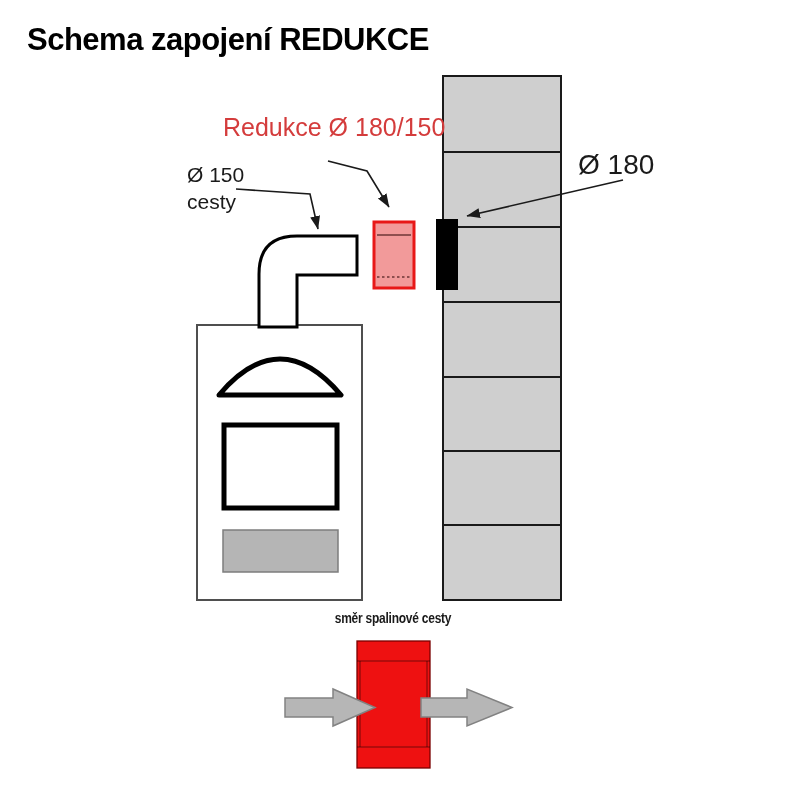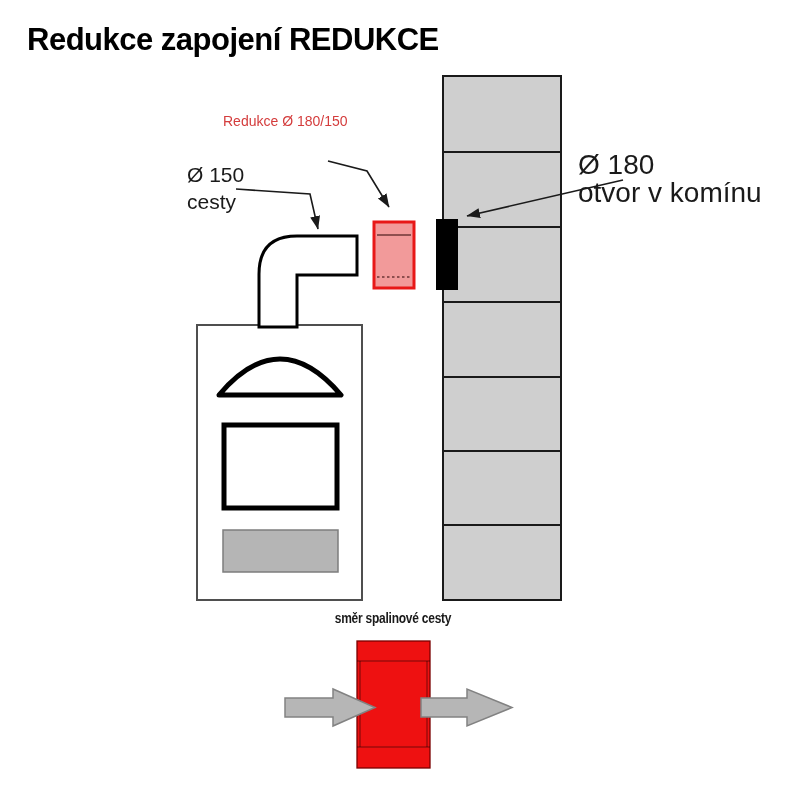--- a/index.html
+++ b/index.html
@@ -3,21 +3,21 @@
 <meta charset="utf-8">
 <style>
   html,body{margin:0;padding:0;}
   body{width:800px;height:800px;background:#ffffff;position:relative;
        font-family:"Liberation Sans",sans-serif;overflow:hidden;}
   .stage{position:absolute;left:0;top:0;width:800px;height:800px;}
   svg{position:absolute;left:0;top:0;}
   .page-title{position:absolute;left:27px;top:22px;font-size:31px;font-weight:bold;
               color:#000000;letter-spacing:-0.5px;white-space:nowrap;}
   .lbl{position:absolute;white-space:nowrap;color:#1a1a1a;}
-  .lbl-reduction{left:223px;top:113px;font-size:14px;color:#d43c3c;}
+  .lbl-reduction{left:223px;top:113px;font-size:25px;color:#d43c3c;}
   .lbl-pipe{left:169px;top:161px;font-size:21px;line-height:27px;margin-left:18px;}
   .lbl-hole{left:578px;top:151px;font-size:28px;line-height:28px;}
   .lbl-flow{left:393px;top:609px;font-size:15px;font-weight:bold;
             transform:translateX(-50%) scaleX(0.8);transform-origin:center top;
             letter-spacing:-0.3px;}
 </style>
 </head>
 <body>
 
 <div class="stage">
@@ -69,28 +69,27 @@
         <line x1="357" y1="661" x2="430" y2="661"></line>
         <line x1="357" y1="747" x2="430" y2="747"></line>
         <line x1="360" y1="661" x2="360" y2="747"></line>
         <line x1="427" y1="661" x2="427" y2="747"></line>
       </g>
       <polygon points="285,698 333,698 333,689 375,707.5 333,726 333,717 285,717" fill="#b6b6b6" stroke="#828282" stroke-width="1.5"></polygon>
       <polygon points="421,698 467,698 467,689 512,707.5 467,726 467,717 421,717" fill="#b6b6b6" stroke="#828282" stroke-width="1.5"></polygon>
     </g>
   </svg>
 
-  <div class="page-title">Redukce zapojení REDUKCE</div>
+  <div class="page-title">Schema zapojení REDUKCE</div>
 
   <div class="lbl lbl-reduction">Redukce Ø 180/150</div>
 
   <div class="lbl lbl-pipe">
     <div>Ø 150</div>
     <div>cesty</div>
   </div>
 
   <div class="lbl lbl-hole">
     <div>Ø 180</div>
-    <div>otvor v komínu</div>
   </div>
 
   <div class="lbl lbl-flow">směr spalinové cesty</div>
 </div>
 
 </body></html>

